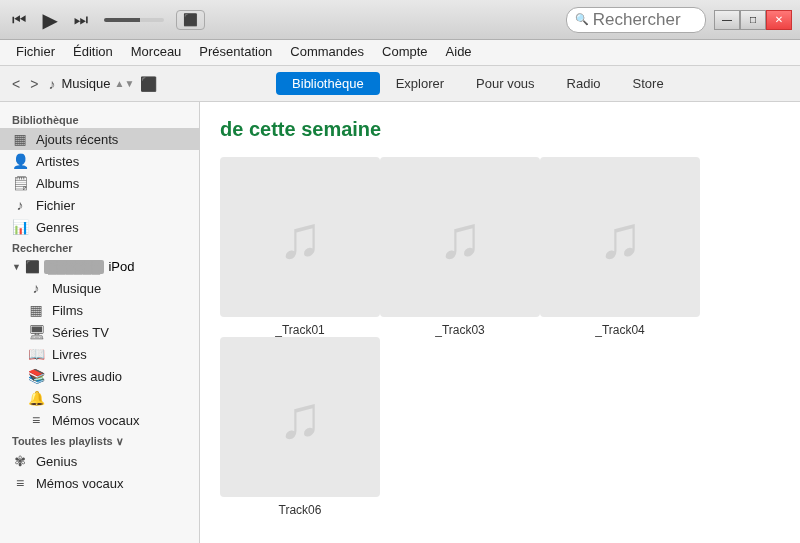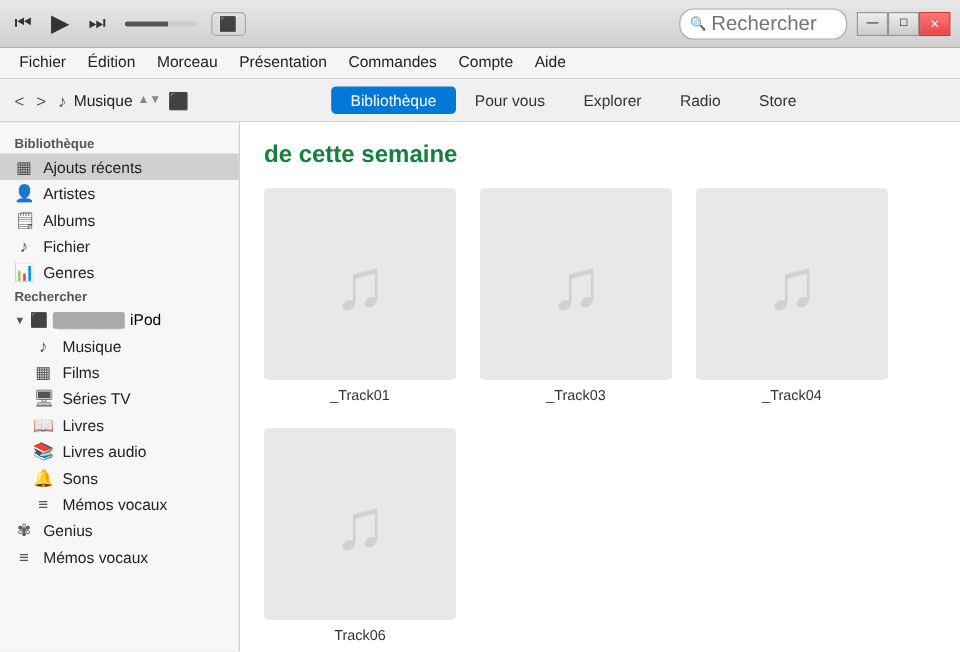--- a/index.html
+++ b/index.html
@@ -216,21 +216,21 @@
     }
     .content-title {
       font-size: 20px;
       font-weight: bold;
       color: #15803d;
       margin-bottom: 16px;
     }
     .tracks-grid {
       display: flex;
       flex-wrap: wrap;
-      gap: 20px;
+      gap: 0;
     }
     .track-item {
       display: flex;
       flex-direction: column;
       align-items: center;
       cursor: pointer;
       width: 160px;
     }
     .track-thumb {
       width: 160px;
@@ -300,22 +300,22 @@
     <button class="nav-arrow">&gt;</button>
   </div>
   <span class="music-icon">♪</span>
   <div class="breadcrumb-select">
     <span>Musique</span>
     <span class="breadcrumb-arrow">▲▼</span>
   </div>
   <button class="add-btn">⬛</button>
   <div class="nav-tabs">
     <div class="nav-tab active">Bibliothèque</div>
+    <div class="nav-tab">Explorer</div>
     <div class="nav-tab">Pour vous</div>
-    <div class="nav-tab">Explorer</div>
     <div class="nav-tab">Radio</div>
     <div class="nav-tab">Store</div>
   </div>
 </div>
 
 <div class="main-layout">
 
   <div class="sidebar">
     <div class="sidebar-section-title">Bibliothèque</div>
     <div class="sidebar-item active">
@@ -368,20 +368,21 @@
     </div>
     <div class="sidebar-item sub">
       <span class="sidebar-icon">🔔</span>
       <span>Sons</span>
     </div>
     <div class="sidebar-item sub">
       <span class="sidebar-icon">≡</span>
       <span>Mémos vocaux</span>
     </div>
 
+    <div class="sidebar-section-title" style="cursor:pointer;">Toutes les playlists ∨</div>
     <div class="sidebar-item playlist-section">
       <span class="sidebar-icon">✾</span>
       <span>Genius</span>
     </div>
     <div class="sidebar-item playlist-section">
       <span class="sidebar-icon">≡</span>
       <span>Mémos vocaux</span>
     </div>
   </div>
 

